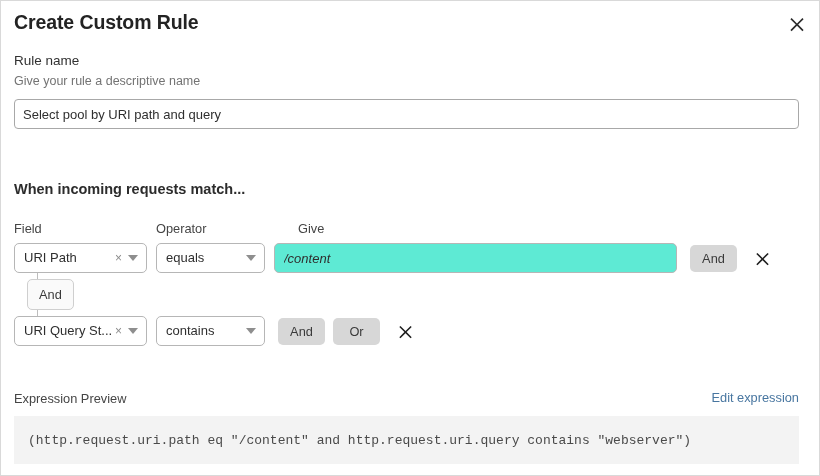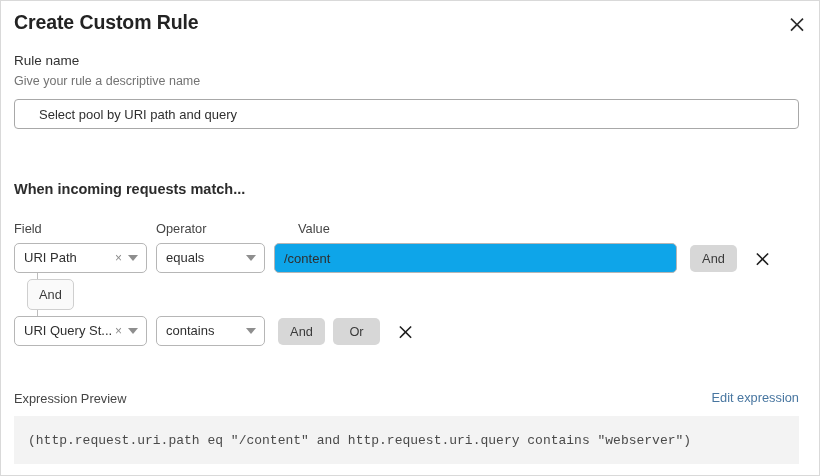--- a/index.html
+++ b/index.html
@@ -80,21 +80,21 @@
     display: block;
     width: 785px;
     height: 30px;
     margin-top: 9px;
     border: 1px solid #a8a8a8;
     border-radius: 4px;
     background: #ffffff;
     font-family: "Liberation Sans", sans-serif;
     font-size: 13px;
     color: #2f2f2f;
-    padding: 0 24px;
+    padding: 0 8px;
     outline: none;
   }
   .text-input::placeholder { color: #9a9a9a; }
 
   
   .match-section {
     position: absolute;
     top: 179px;
     left: 13px;
     width: 790px;
@@ -171,26 +171,27 @@
     border-left: 5px solid transparent;
     border-right: 5px solid transparent;
     border-top: 6px solid #8e8e8e;
   }
 
   .value-input {
     height: 30px;
     margin-left: 9px;
     border: 1px solid #b6b6b6;
     border-radius: 5px;
-    background: #0ea5e9;
+    background: #5eead4;
     font-family: "Liberation Sans", sans-serif;
     font-size: 13px;
     color: #2f2f2f;
     padding: 0 9px;
     outline: none;
+    font-style: italic;
   }
   .value-input.w-1 { width: 403px; }
   .value-input.w-2 { width: 355px; }
   .value-input::placeholder { color: #9a9a9a; }
 
   .logic-btn {
     height: 27px;
     min-width: 47px;
     margin-left: 13px;
     border: none;
@@ -316,21 +317,21 @@
     <div class="field-help">Give your rule a descriptive name</div>
     <input class="text-input" type="text" value="Select pool by URI path and query" placeholder="Enter rule name" style="">
   </div>
 
   <div class="match-section">
     <div class="section-heading">When incoming requests match...</div>
 
     <div class="col-headers">
       <div class="col-header c-field">Field</div>
       <div class="col-header c-operator">Operator</div>
-      <div class="col-header c-value">Value</div>
+      <div class="col-header c-value">Give</div>
     </div>
 
     <div class="conditions">
 
       <div class="cond-row row1">
         <div class="select-ctl w-field">
           <span class="select-text">URI Path</span>
           <span class="clear-x">×</span>
           <span class="caret"></span>
         </div>

